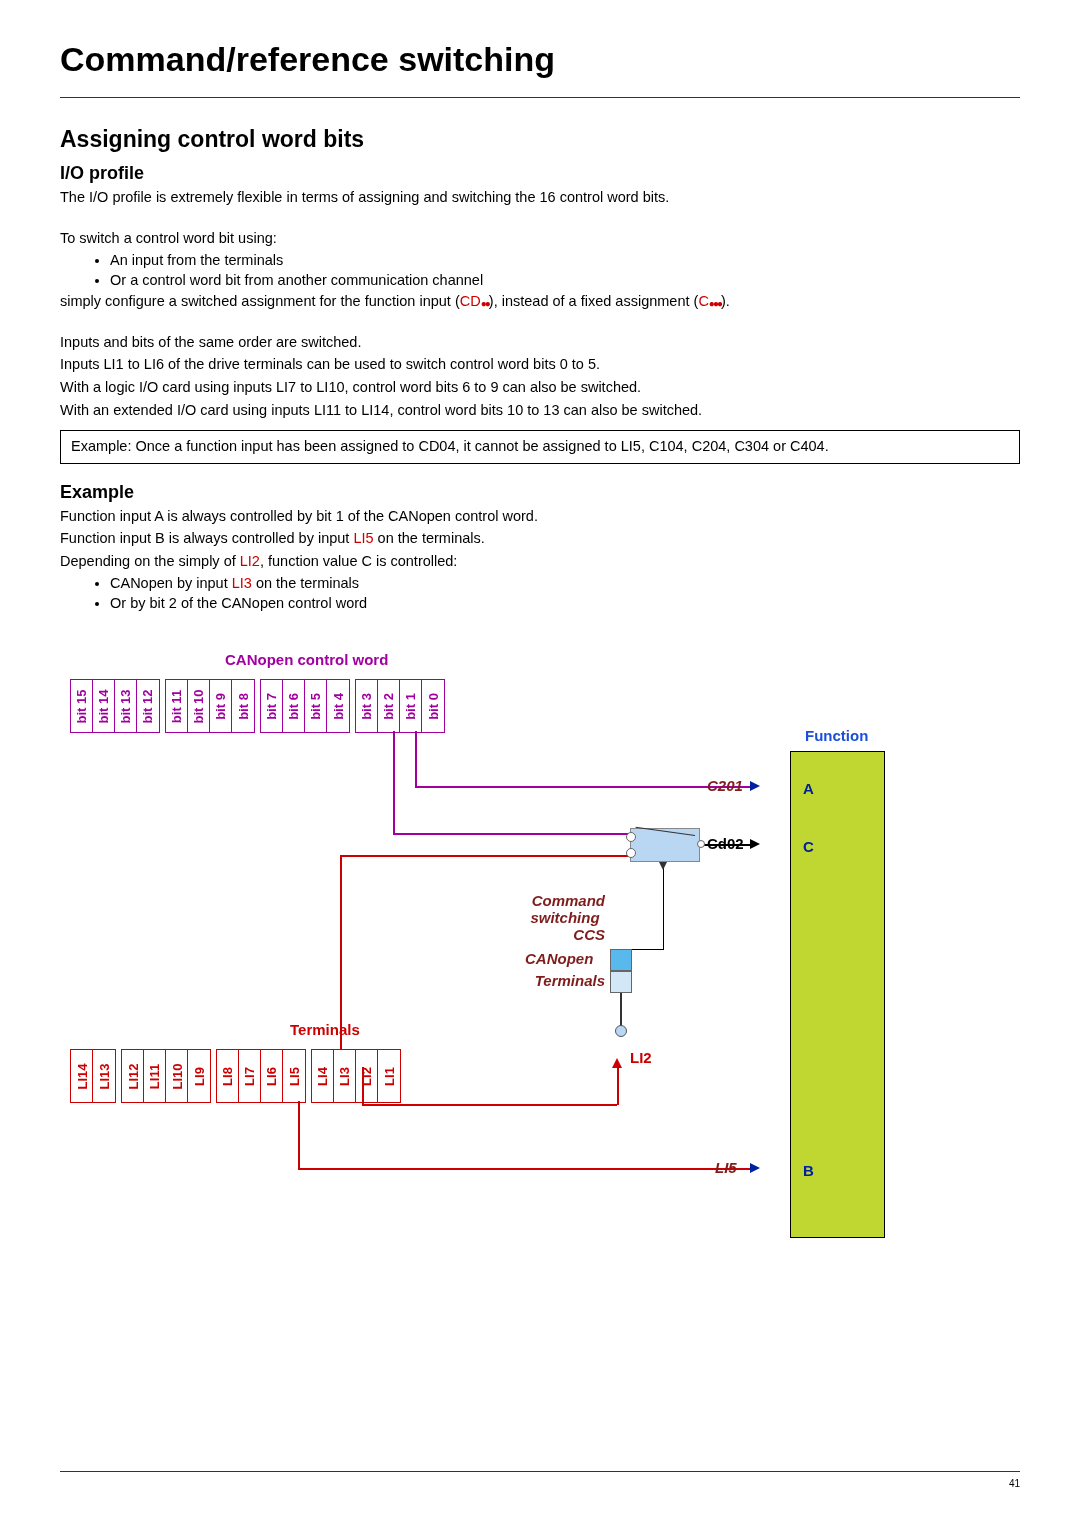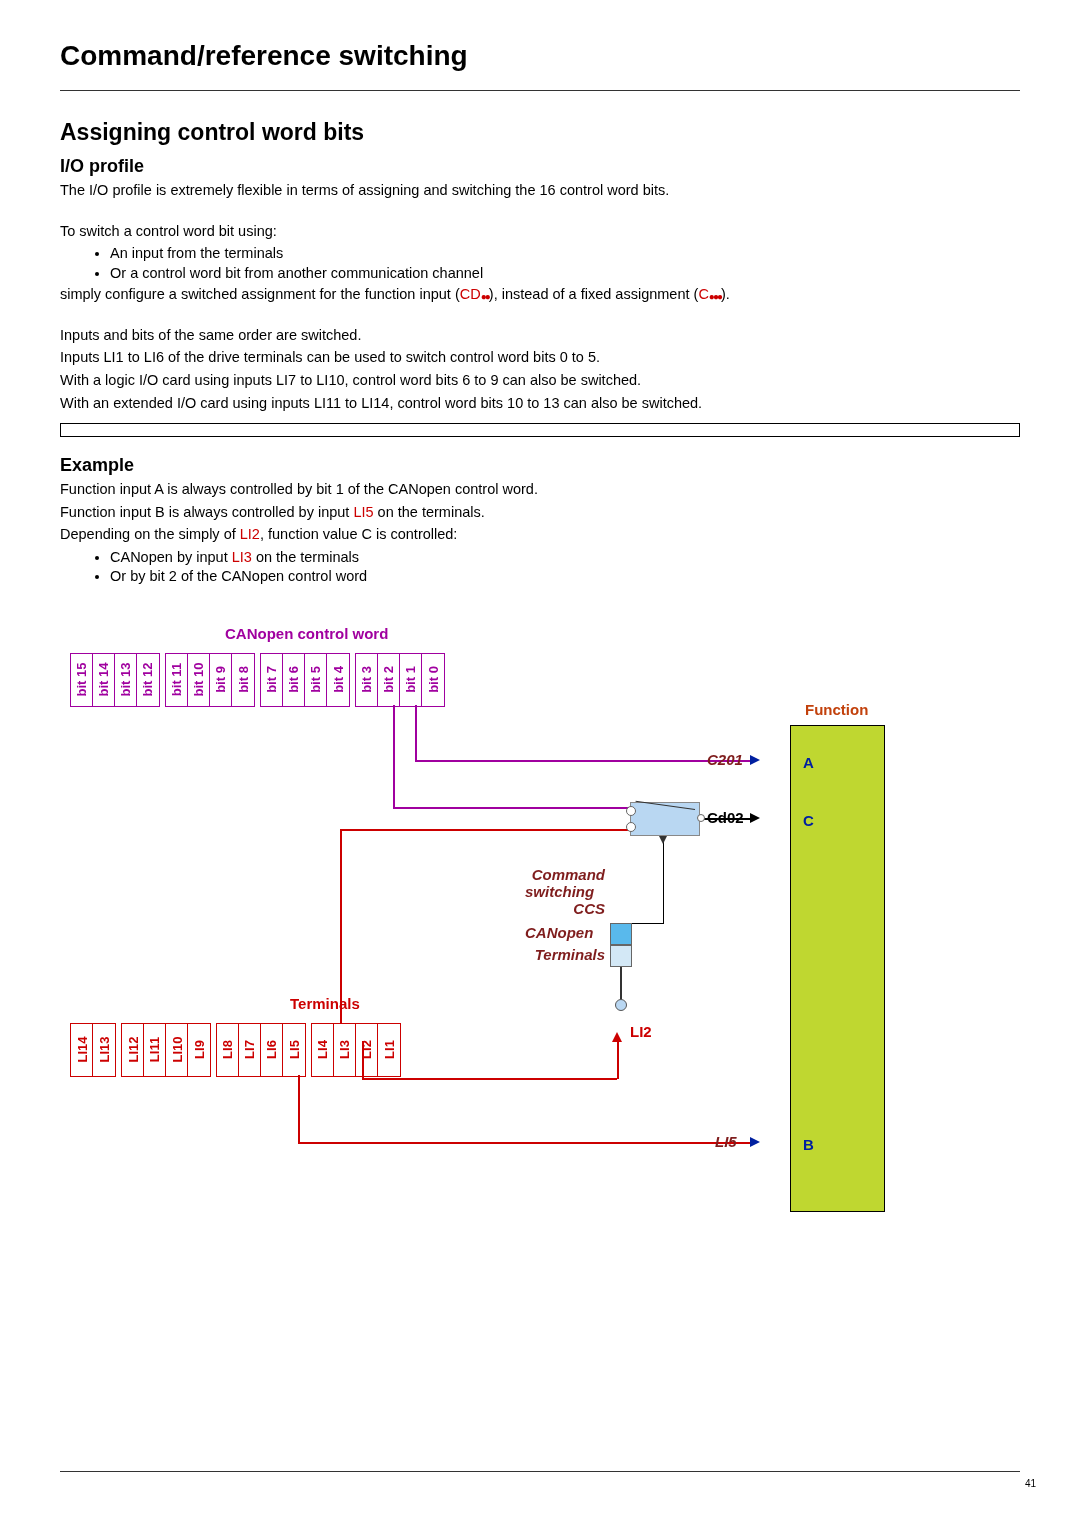--- a/index.html
+++ b/index.html
@@ -6,27 +6,27 @@
   body {
     width: 1080px;
     height: 1527px;
     background: #fff;
     font-family: Arial, Helvetica, sans-serif;
     padding: 40px 60px 30px 60px;
     position: relative;
     color: #000;
   }
   .page-title {
-    font-size: 28px;
+    font-size: 34px;
     font-weight: bold;
     margin-bottom: 18px;
   }
   hr.top { border: none; border-top: 1px solid #333; margin-bottom: 28px; }
   hr.bottom { border: none; border-top: 1px solid #333; position: absolute; bottom: 55px; left: 60px; right: 60px; }
-  .page-num { position: absolute; bottom: 38px; right: 44px; font-size: 10px; }
+  .page-num { position: absolute; bottom: 38px; right: 60px; font-size: 10px; }
   .h2 { font-size: 23px; font-weight: bold; margin-bottom: 10px; }
   .h3 { font-size: 18px; font-weight: bold; margin-bottom: 4px; margin-top: 8px; }
   .body-text { font-size: 14.5px; line-height: 1.35; margin-bottom: 3px; }
   ul.bul { margin: 2px 0 2px 50px; }
   ul.bul li { font-size: 14.5px; line-height: 1.35; }
   .para-gap { height: 18px; }
   .red { color: #c00; }
   .note-box {
     border: 1px solid #000;
     padding: 6px 10px;
@@ -38,21 +38,21 @@
   .diagram {
     position: relative;
     width: 820px;
     height: 560px;
     margin-top: 36px;
     margin-left: 10px;
   }
   .d-label { position: absolute; font-weight: bold; font-size: 15px; }
   .purple { color: #a0009f; }
   .blue { color: #7f1d1d; font-style: italic; }
-  .green { color: #c2410c; }
+  .green { color: #1d4ed8; }
   .bit-row { position: absolute; top: 30px; left: 0; display: flex; }
   .bit-group { display: flex; border: 1px solid #a0009f; margin-right: 5px; }
   .bit-cell {
     width: 22px; height: 52px;
     border-right: 1px solid #a0009f;
     display: flex; align-items: center; justify-content: center;
     position: relative;
   }
   .bit-cell:last-child { border-right: none; }
   .bit-cell span {
@@ -203,20 +203,21 @@
 <div class="body-text">
   <span>simply configure a switched assignment for the function input (</span><span class="red">CD</span><span class="red bullet-sym">●●</span><span>), instead of a fixed assignment (</span><span class="red">C</span><span class="red bullet-sym">●●●</span><span>).</span>
 </div>
 <div class="para-gap"></div>
 <div class="body-text">Inputs and bits of the same order are switched.</div>
 <div class="body-text">Inputs LI1 to LI6 of the drive terminals can be used to switch control word bits 0 to 5.</div>
 <div class="body-text">With a logic I/O card using inputs LI7 to LI10, control word bits 6 to 9 can also be switched.</div>
 <div class="body-text">With an extended I/O card using inputs LI11 to LI14, control word bits 10 to 13 can also be switched.</div>
 
 <div class="note-box">
+  <div>Example: Once a function input has been assigned to CD04, it cannot be assigned to LI5, C104, C204, C304 or C404.</div>
 </div>
 
 <div class="h3">Example</div>
 <div class="body-text">Function input A is always controlled by bit 1 of the CANopen control word.</div>
 <div class="body-text">
   <span>Function input B is always controlled by input </span><span class="red">LI5</span><span> on the terminals.</span>
 </div>
 <div class="body-text">
   <span>Depending on the simply of </span><span class="red">LI2</span><span>, function value C is controlled:</span>
 </div>
@@ -326,21 +327,21 @@
   <div class="d-label green" style="top:78px;left:720px;width:95px;height:18px;background:#fff"></div>
 
   <div class="d-label green" style="top:78px;left:735px">Function</div>
   <div class="func-block" style="top:102px">
     <div class="func-letter" style="top:28px">A</div>
     <div class="func-letter" style="top:86px">C</div>
     <div class="func-letter" style="top:410px">B</div>
   </div>
 
   <div class="d-label blue" style="top:243px;left:455px;text-align:right;width:80px">Command</div>
-  <div class="d-label blue" style="top:260px;left:455px;text-align:left;width:80px">switching</div>
+  <div class="d-label blue" style="top:260px;left:455px;text-align:center;width:80px">switching</div>
   <div class="d-label blue" style="top:277px;left:455px;text-align:right;width:80px">CCS</div>
   <div class="d-label blue" style="top:301px;left:455px;text-align:left;width:80px">CANopen</div>
   <div class="d-label blue" style="top:323px;left:455px;text-align:right;width:80px">Terminals</div>
   <div class="ccs-box ccs-top"></div>
   <div class="ccs-box ccs-bot"></div>
   <div class="ccs-stem"></div>
   <div class="ccs-ball"></div>
 
   <div class="d-label red" style="top:400px;left:560px">LI2</div>
 

